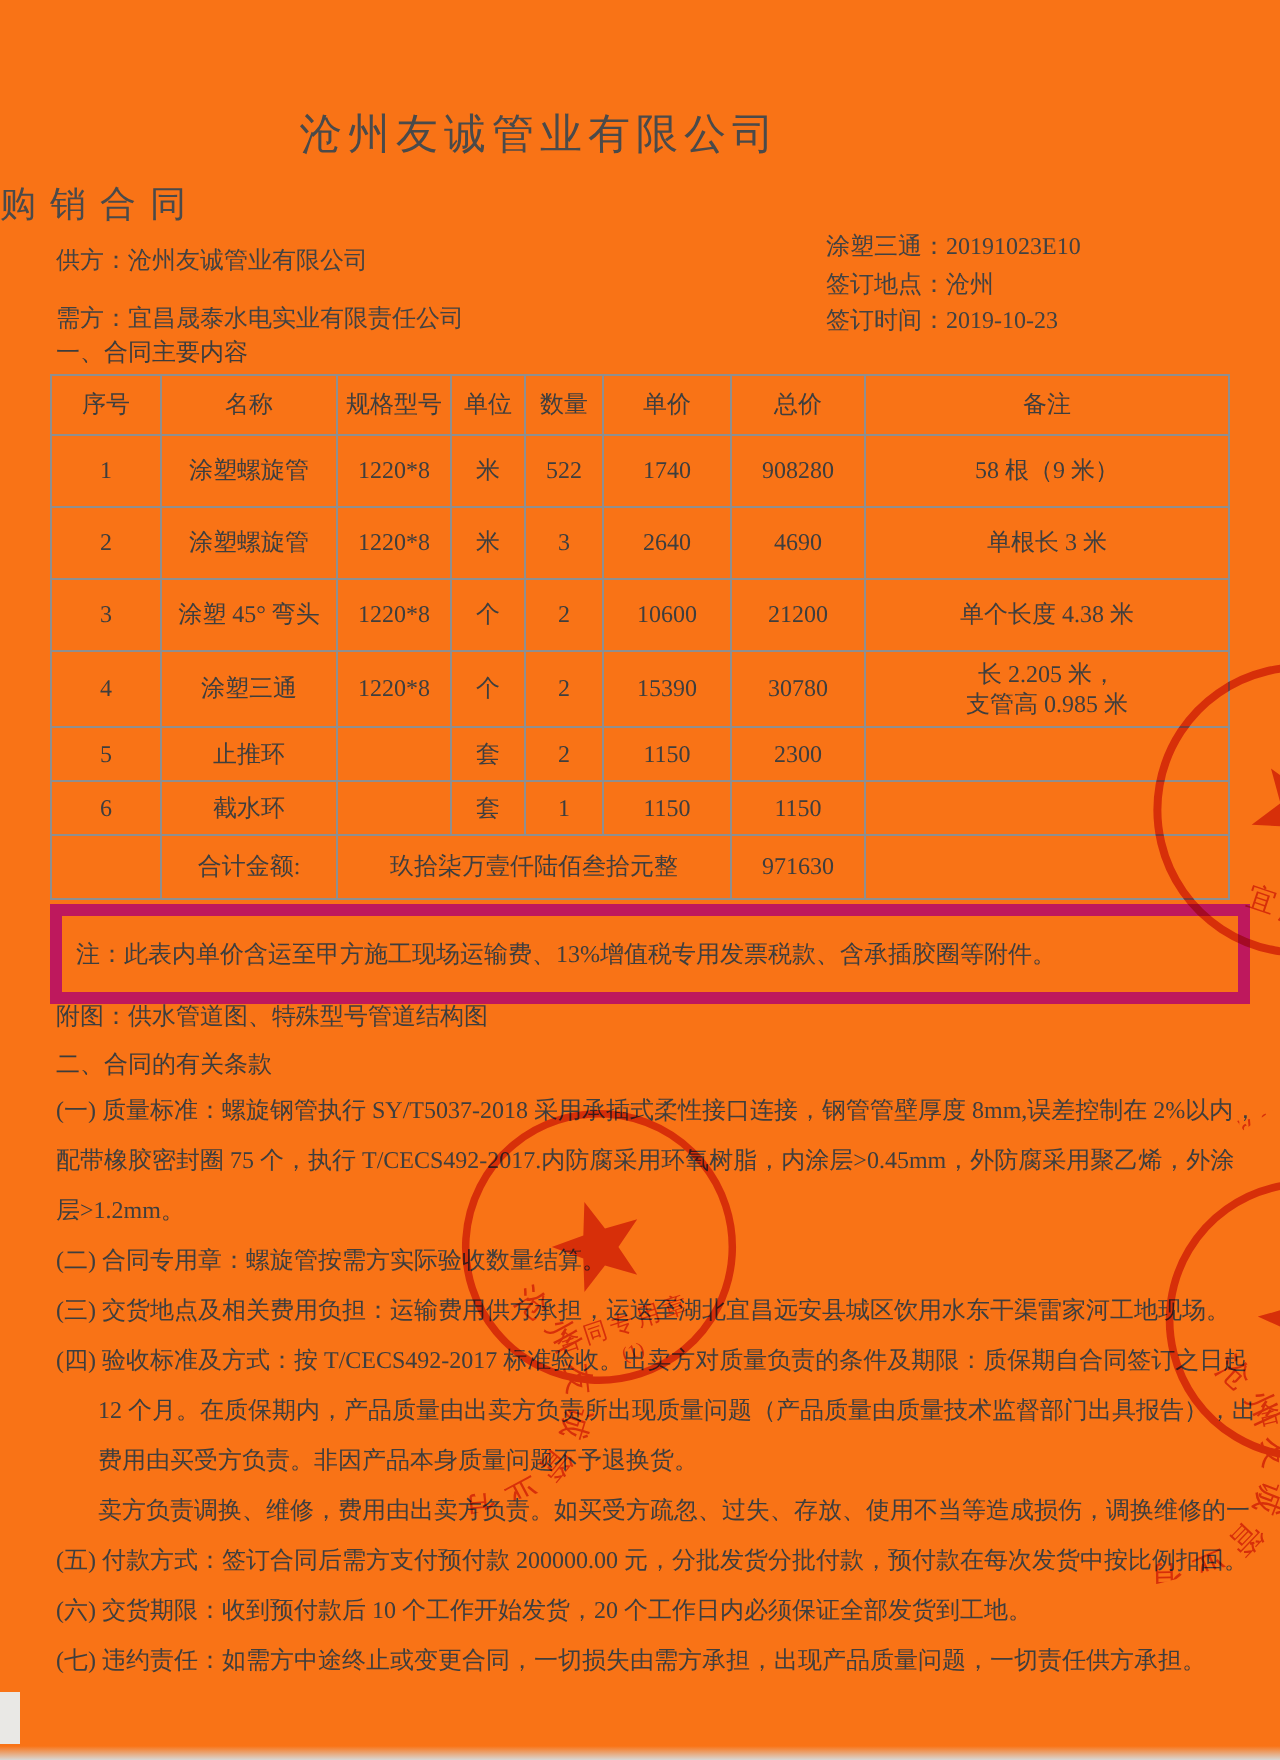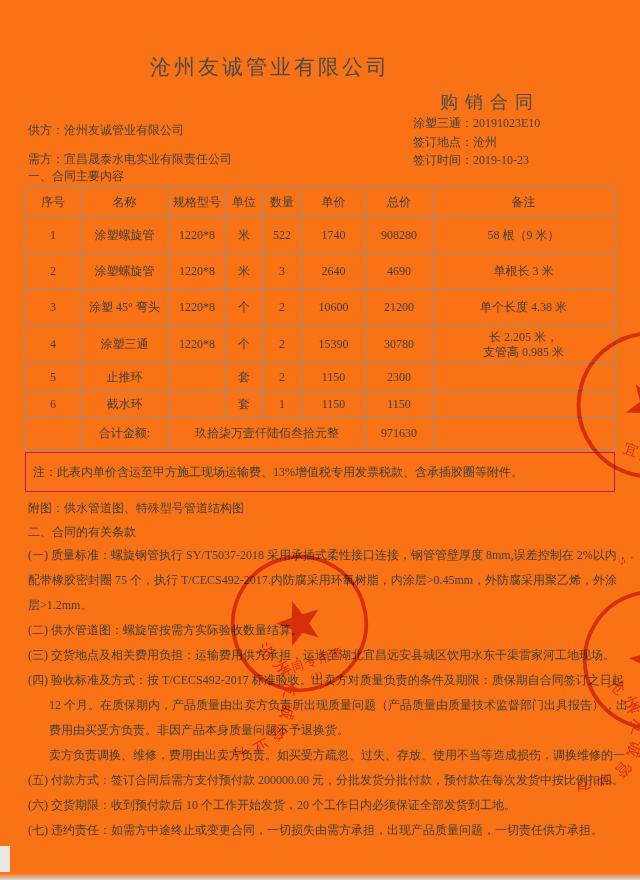--- a/index.html
+++ b/index.html
@@ -1,40 +1,40 @@
 <!DOCTYPE html>
 <html><head>
 <meta charset="utf-8">
 <style>
   html,body{margin:0;padding:0;background:#efeeec;}
   .page{position:relative;width:640px;height:880px;background:#f97316;overflow:hidden;
         font-family:"Liberation Serif","DejaVu Serif",serif;color:#3e3e3e;}
   .abs{position:absolute;}
   .doc-title{top:53px;left:0;width:540px;text-align:center;font-size:21px;letter-spacing:3px;color:#4a4a4a;}
-  .doc-subtitle{top:90px;left:0;width:540px;text-align:right;font-size:18px;letter-spacing:7px;color:#4a4a4a;}
+  .doc-subtitle{top:90px;left:0;width:540px;text-align:left;font-size:18px;letter-spacing:7px;color:#4a4a4a;}
   .meta{font-size:12px;color:#424242;}
   .m-supplier{top:122px;left:28px;}
   .m-buyer{top:151px;left:28px;}
   .m-no{top:115px;left:413px;}
   .m-place{top:134px;left:413px;}
   .m-date{top:152px;left:413px;}
   .sec-title{font-size:12px;color:#3c3c3c;}
   .sec1{top:168px;left:28px;}
   .sec2{top:524px;left:28px;}
   .attach{top:500px;left:28px;font-size:12px;}
   table.goods{position:absolute;top:187px;left:25px;width:590px;border-collapse:collapse;table-layout:fixed;}
   table.goods th,table.goods td{border:1px solid #8f8f8f;text-align:center;vertical-align:middle;
         font-size:12px;font-weight:normal;color:#3e3e3e;padding:0 2px;}
   table.goods thead tr{height:30px;}
   table.goods tr.r0,table.goods tr.r1,table.goods tr.r2{height:36px;}
   table.goods tr.r3{height:38px;}
   table.goods tr.r4,table.goods tr.r5{height:27px;}
   table.goods tr.total-row{height:32px;font-family:Liberation Serif, serif;}
   td.remark{white-space:pre-line;line-height:15px;}
-  .note-box{top:452px;left:25px;width:574px;height:38px;border:1px solid #be185d;
+  .note-box{top:452px;left:25px;width:574px;height:38px;border:6px solid #be185d;
         display:flex;align-items:center;padding:0 7px;font-size:12px;color:#3e3e3e;}
   .clauses{top:543px;left:28px;width:592px;font-size:12px;color:#3e3e3e;}
   .clause-line{height:25px;line-height:25px;white-space:nowrap;}
   .clause-line.ind{padding-left:21px;}
   .stamp{position:absolute;mix-blend-mode:multiply;opacity:.88;}
   .stamp text{font-family:"Liberation Serif","DejaVu Serif",serif;}
   .st-buyer{left:535px;top:290px;transform:rotate(-35deg);}
   .st-sup-c{left:192px;top:516px;transform:rotate(-18deg);}
   .st-sup-r{left:543px;top:550px;transform:rotate(-14deg);}
   .scan-edge{left:0;right:0;bottom:0;height:7px;background:linear-gradient(rgba(255,255,255,0),#d9d8d5);}
@@ -158,21 +158,21 @@
     <span>注：此表内单价含运至甲方施工现场运输费、13%增值税专用发票税款、含承插胶圈等附件。</span>
   </div>
 
   <div class="abs attach">附图：供水管道图、特殊型号管道结构图</div>
   <div class="abs sec-title sec2">二、合同的有关条款</div>
 
   <div class="abs clauses" id="clauses">
       <div class="clause-line">(一) 质量标准：螺旋钢管执行 SY/T5037-2018 采用承插式柔性接口连接，钢管管壁厚度 8mm,误差控制在 2%以内，</div>
       <div class="clause-line">配带橡胶密封圈 75 个，执行 T/CECS492-2017.内防腐采用环氧树脂，内涂层&gt;0.45mm，外防腐采用聚乙烯，外涂</div>
       <div class="clause-line">层&gt;1.2mm。</div>
-      <div class="clause-line">(二) 供水管道图：螺旋管按需方实际验收数量结算。</div>
+      <div class="clause-line">(二) 合同专用章：螺旋管按需方实际验收数量结算。</div>
       <div class="clause-line">(三) 交货地点及相关费用负担：运输费用供方承担，运送至湖北宜昌远安县城区饮用水东干渠雷家河工地现场。</div>
       <div class="clause-line">(四) 验收标准及方式：按 T/CECS492-2017 标准验收。出卖方对质量负责的条件及期限：质保期自合同签订之日起</div>
       <div class="clause-line ind">12 个月。在质保期内，产品质量由出卖方负责所出现质量问题（产品质量由质量技术监督部门出具报告），出</div>
       <div class="clause-line ind">费用由买受方负责。非因产品本身质量问题不予退换货。</div>
       <div class="clause-line ind">卖方负责调换、维修，费用由出卖方负责。如买受方疏忽、过失、存放、使用不当等造成损伤，调换维修的一</div>
       <div class="clause-line">(五) 付款方式：签订合同后需方支付预付款 200000.00 元，分批发货分批付款，预付款在每次发货中按比例扣回。</div>
       <div class="clause-line">(六) 交货期限：收到预付款后 10 个工作开始发货，20 个工作日内必须保证全部发货到工地。</div>
       <div class="clause-line">(七) 违约责任：如需方中途终止或变更合同，一切损失由需方承担，出现产品质量问题，一切责任供方承担。</div>
     </div>
 

